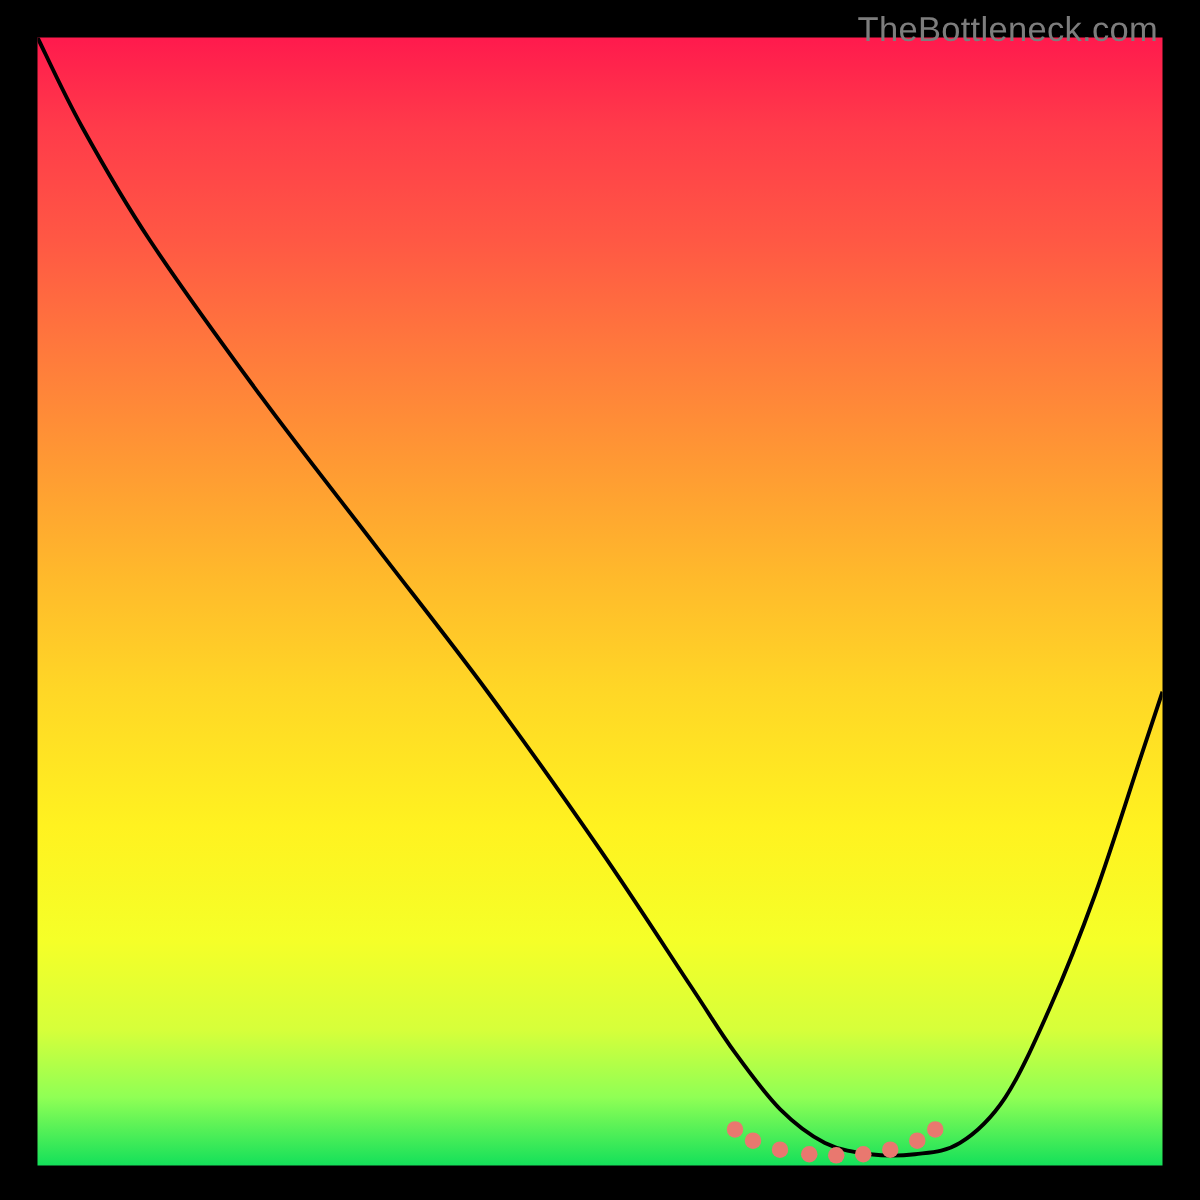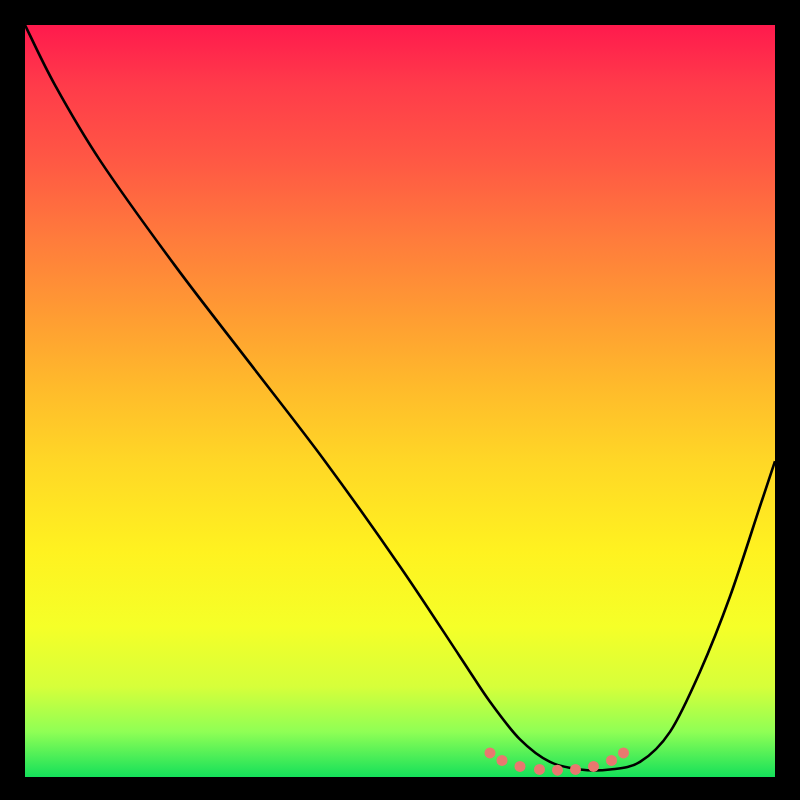--- a/index.html
+++ b/index.html
@@ -36,13 +36,14 @@
           <circle cx="495" cy="741.472" r="5.5"></circle>
           <circle cx="514.5" cy="744.48" r="5.5"></circle>
           <circle cx="532.5" cy="745.232" r="5.5"></circle>
           <circle cx="550.5000000000001" cy="744.48" r="5.5"></circle>
           <circle cx="568.5" cy="741.472" r="5.5"></circle>
           <circle cx="586.5" cy="735.456" r="5.5"></circle>
           <circle cx="598.5" cy="727.936" r="5.5"></circle>
         </g>
     </svg>
   </div>
+  <div class="watermark">TheBottleneck.com</div>
 </div>
 
 </body></html>

